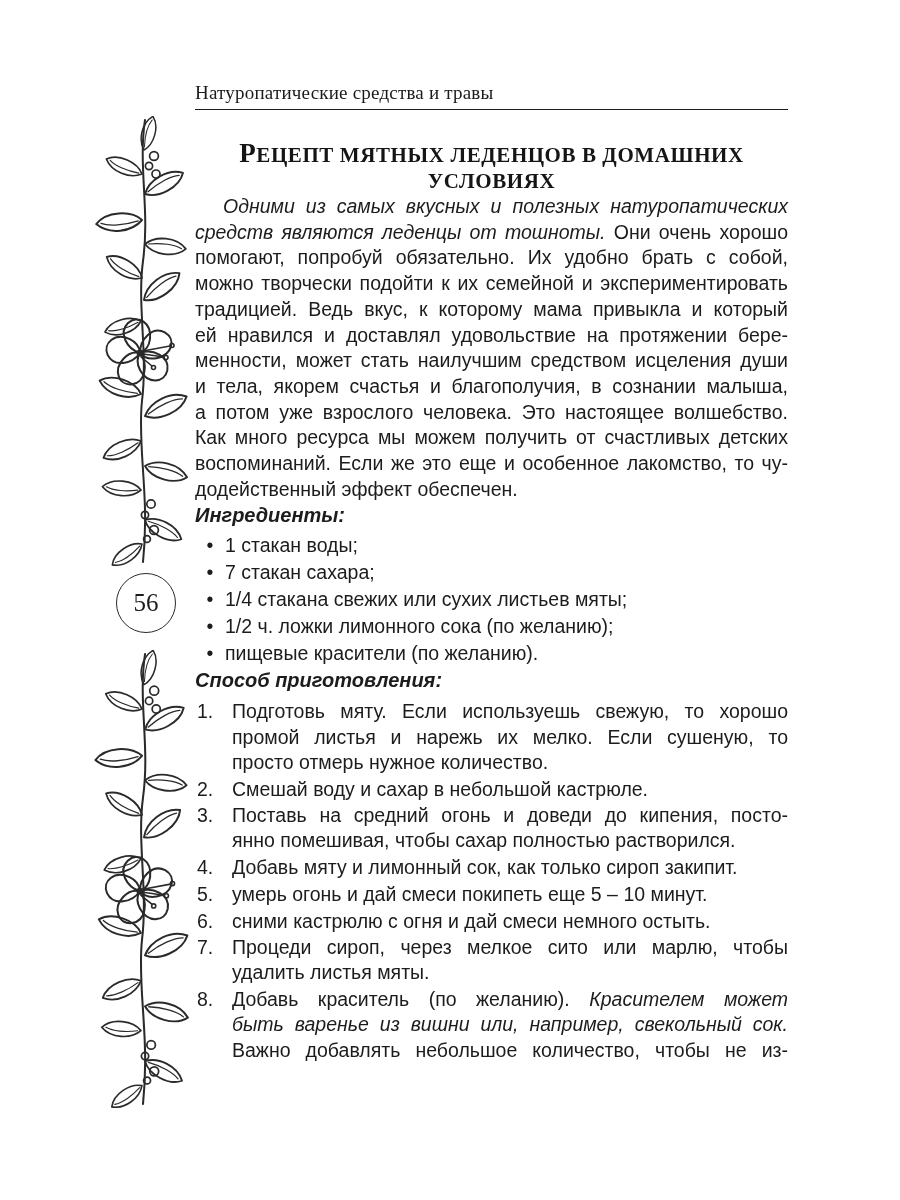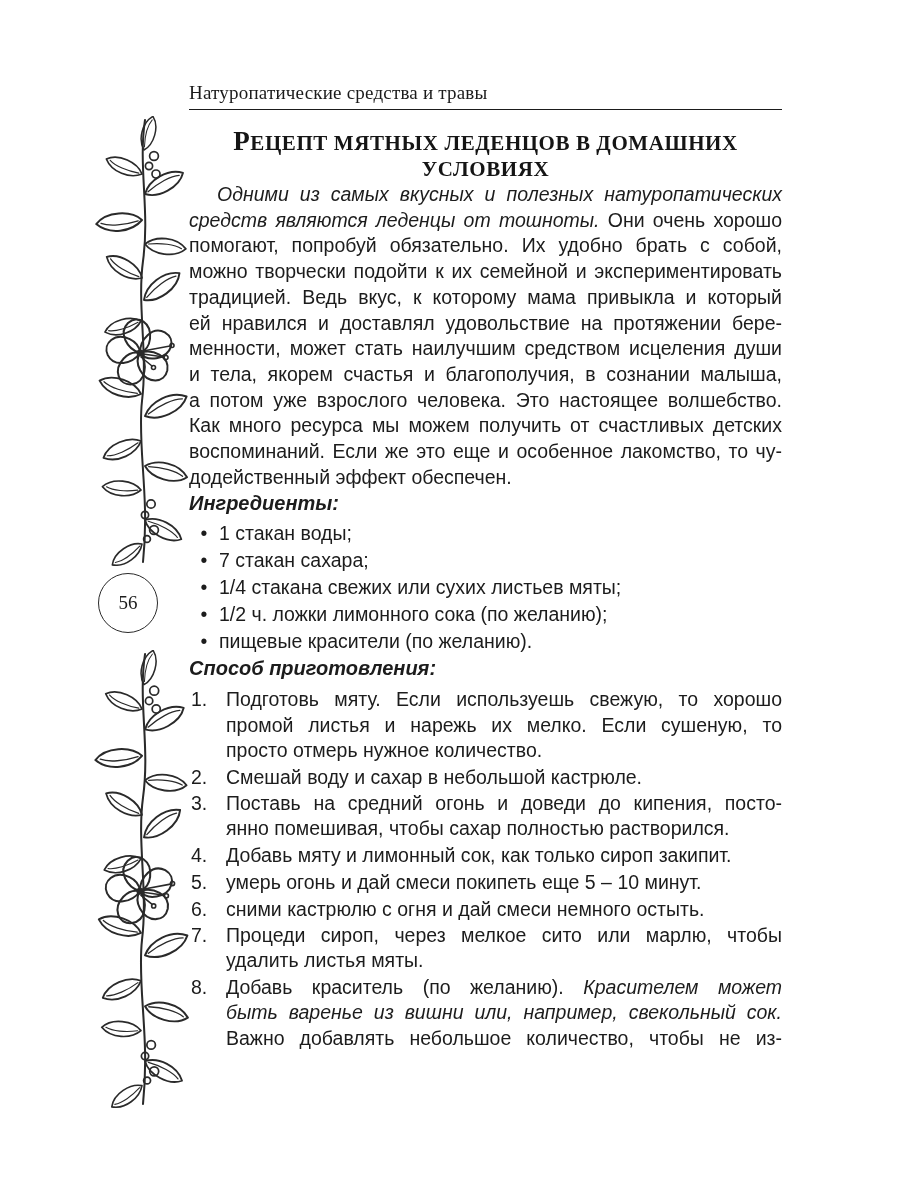--- a/index.html
+++ b/index.html
@@ -11,39 +11,39 @@
   }
   .page { position:absolute; inset:0; }
 
   
   .ornament { position:absolute; left:86px; width:114px; }
   .ornament.top { top:116px; height:450px; }
   .ornament.bottom { top:650px; height:458px; }
   .ornament svg { width:100%; height:100%; }
 
   .num-circle {
-    position:absolute; left:98px; top:573px;
+    position:absolute; left:116px; top:573px;
     width:60px; height:60px; box-sizing:border-box;
     border:1.6px solid #2a2a2a; border-radius:50%;
     display:flex; align-items:center; justify-content:center;
-    font-family:"Liberation Serif", serif; font-size:19px; color:#1c1c1c;
+    font-family:"Liberation Serif", serif; font-size:25px; color:#1c1c1c;
   }
 
   
-  .content { position:absolute; left:189px; top:0; width:593px; }
+  .content { position:absolute; left:195px; top:0; width:593px; }
 
   .page-header {
     margin-top:82px; padding-bottom:5px;
     border-bottom:1.6px solid #1b1b1b;
     font-family:"Liberation Serif", serif;
     font-size:19px; letter-spacing:0.2px; color:#1b1b1b;
   }
 
   .title {
-    margin-top:16px; text-align:center;
+    margin-top:28px; text-align:center;
     font-family:"Liberation Serif", serif;
     font-weight:bold; font-size:21px; letter-spacing:0.6px;
     text-transform:uppercase; color:#151515;
   }
   .title::first-letter { font-size:27px; }
 
   .intro { }
 
   .tline {
     font-size:19.5px; line-height:25.7px;

